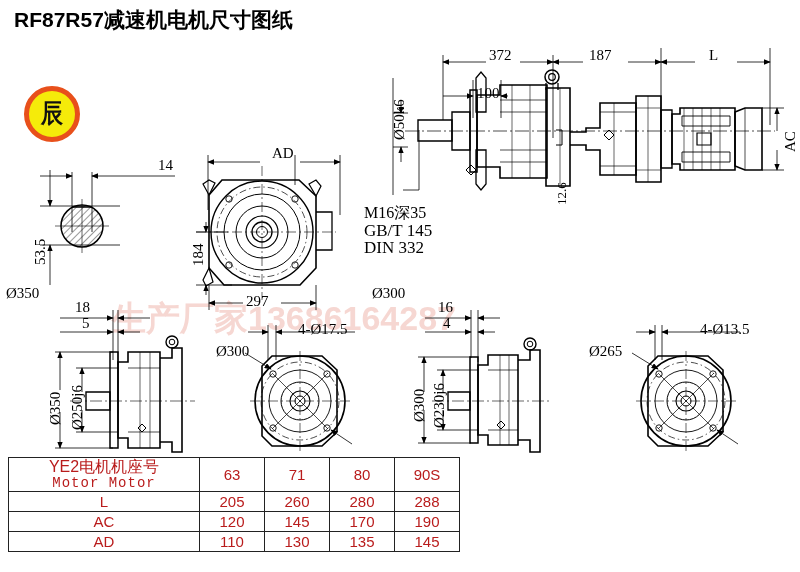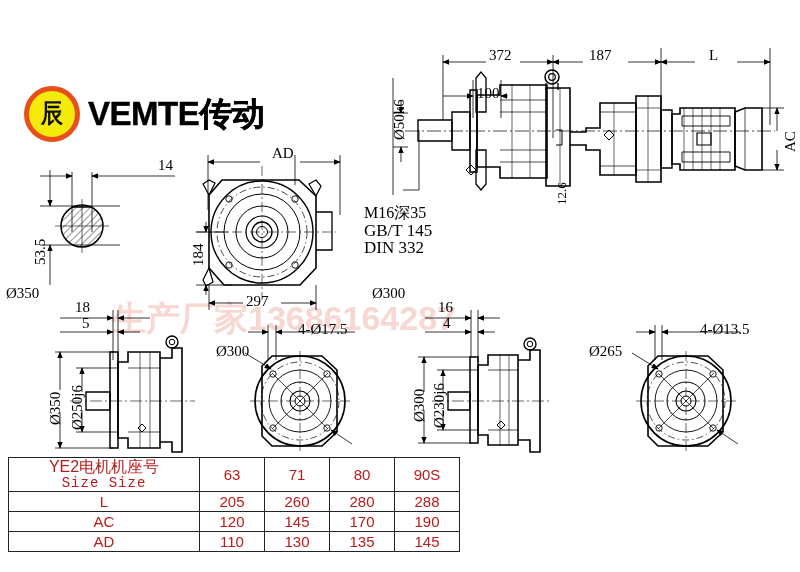--- a/index.html
+++ b/index.html
@@ -46,28 +46,28 @@
   table.spec td.rname{width:186px;}
   .cn{font-family:"Liberation Sans",sans-serif;font-size:16px;}
   .mono{font-family:"Liberation Mono",monospace;font-size:14px;letter-spacing:1px;}
   .num{font-family:"Liberation Sans",sans-serif;font-size:16px;}
 </style>
 </head>
 <body>
 
 <div id="page">
 
+  <div class="title">RF87R57减速机电机尺寸图纸</div>
 
   <div class="wm wm2">生产厂家13686164287</div>
 
   <div class="logo-wrap">
     <div class="logo-mark">
       <span class="lm-txt">辰</span>
     </div>
-    <div class="logo-text">VEMTE传动</div>
   </div>
 
   <svg class="draw" viewBox="0 0 800 572" xmlns="http://www.w3.org/2000/svg">
     <defs>
       <marker id="ar" markerWidth="9" markerHeight="7" refX="8" refY="3.5" orient="auto">
         <path d="M0,0 L9,3.5 L0,7 z" fill="#000"></path>
       </marker>
       <marker id="arS" markerWidth="9" markerHeight="7" refX="1" refY="3.5" orient="auto">
         <path d="M9,0 L0,3.5 L9,7 z" fill="#000"></path>
       </marker>
@@ -402,21 +402,21 @@
   <div class="lbl rot" style="left:412px;top:422px;">Ø300</div>
   <div class="lbl rot" style="left:432px;top:428px;">Ø230j6</div>
   <div class="lbl" style="left:589px;top:344px;">Ø265</div>
   <div class="lbl" style="left:700px;top:322px;">4-Ø13.5</div>
 
   <table class="spec">
     <tbody>
       <tr>
         <td class="hdr-name">
           <div class="cn">YE2电机机座号</div>
-          <div class="mono">Size Size</div>
+          <div class="mono">Motor Motor</div>
         </td>
         <td class="vcell num">63</td>
         <td class="vcell num">71</td>
         <td class="vcell num">80</td>
         <td class="vcell num">90S</td>
       </tr>
       <tr>
         <td class="rname num">L</td>
         <td class="vcell num">205</td>
         <td class="vcell num">260</td>

